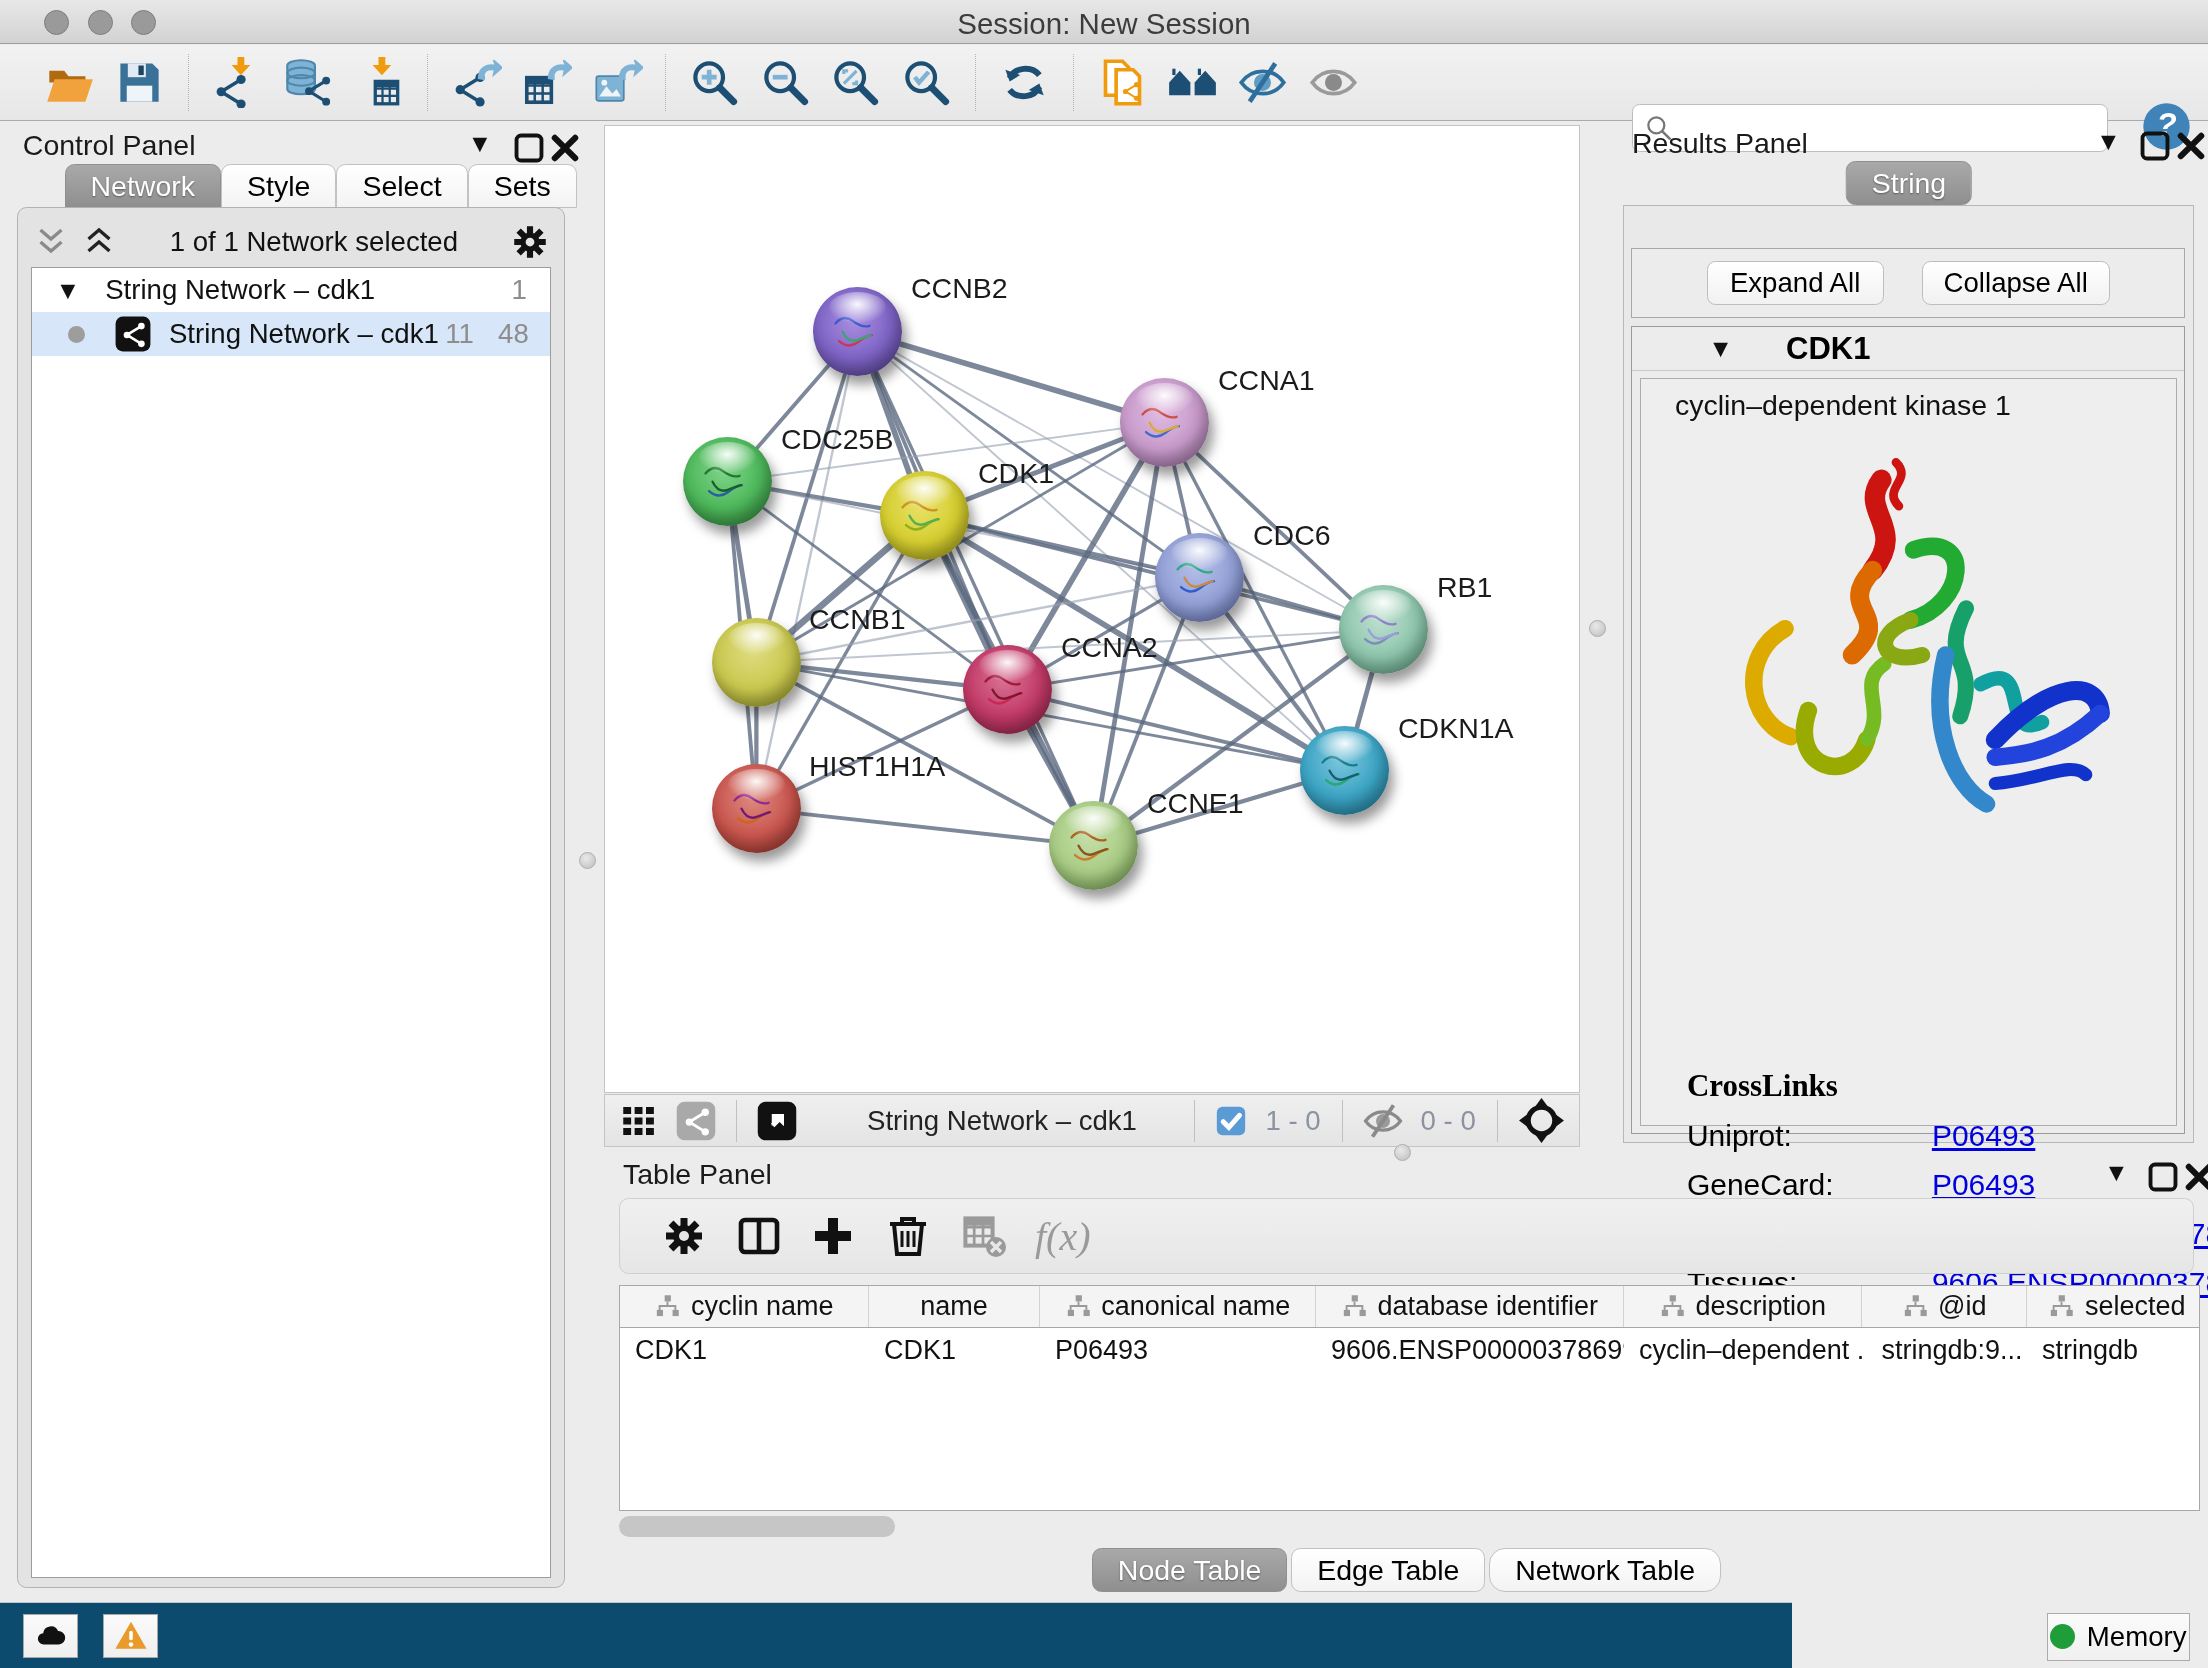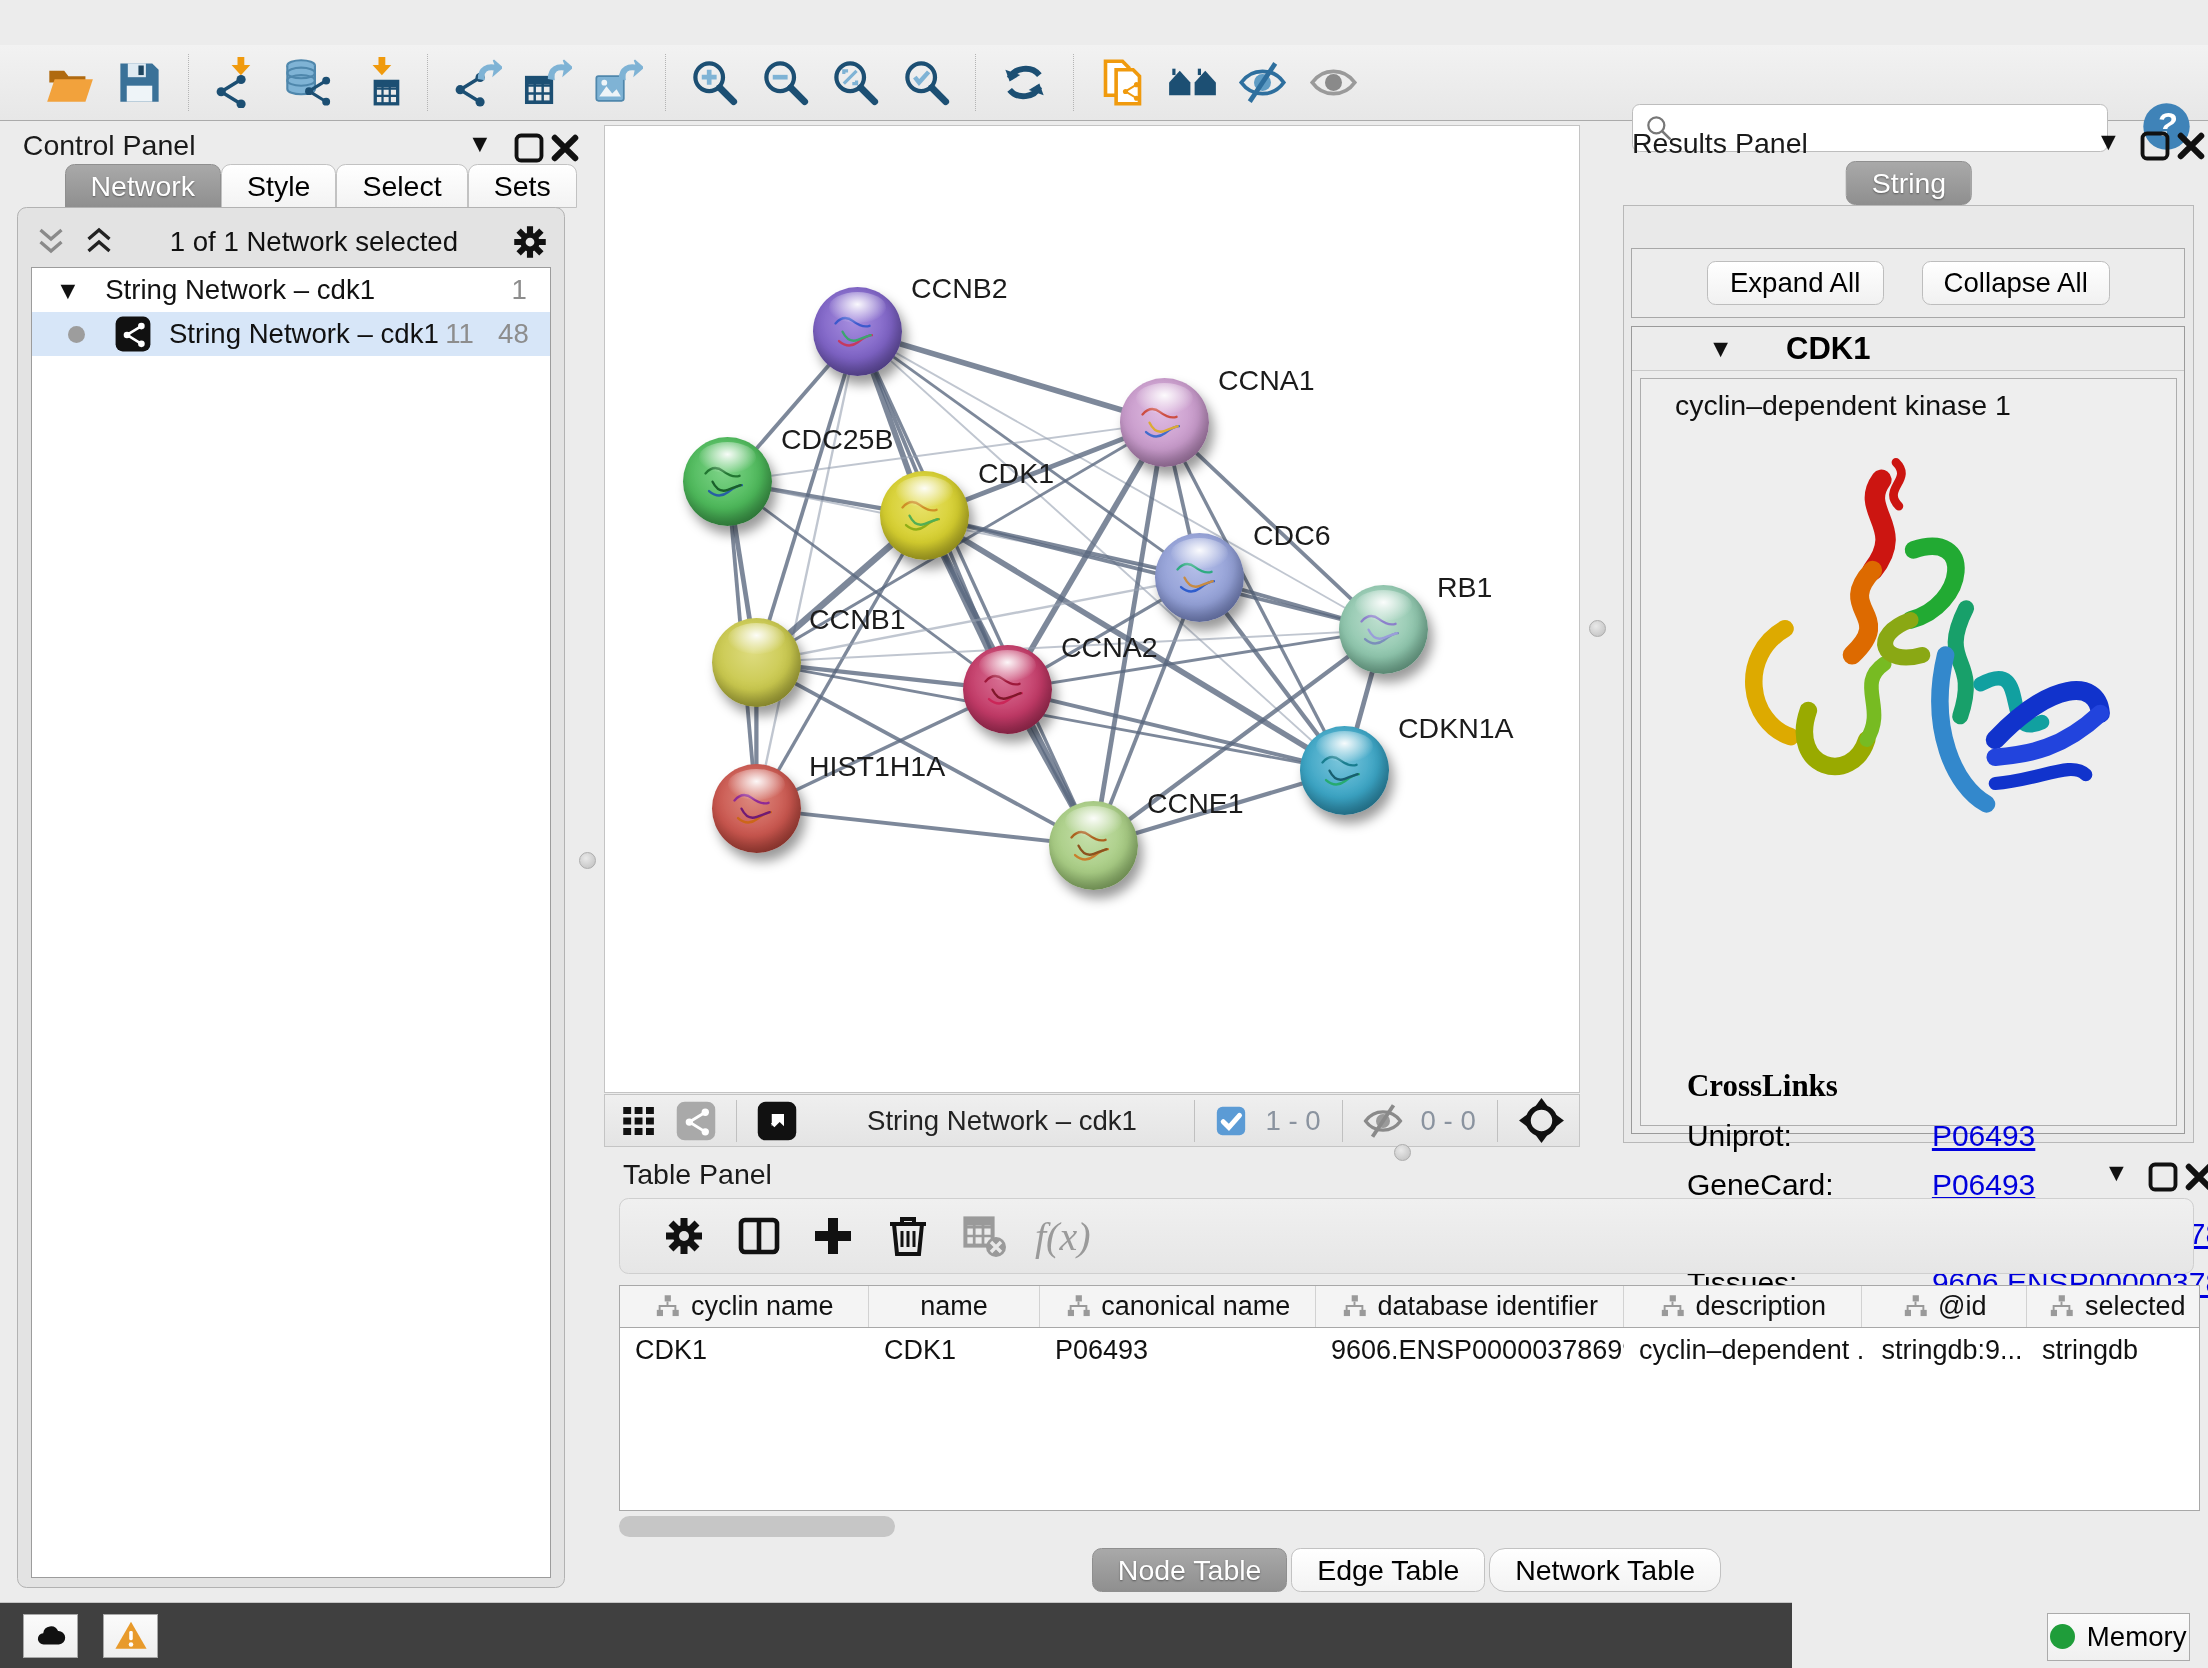--- a/index.html
+++ b/index.html
@@ -82,31 +82,37 @@
   #tbl{position:absolute;left:15px;top:129px;right:9.5px;height:226px;background:#fff;border:1px solid #a8a8a8;overflow:hidden;}
   #tbl-head{display:flex;height:42px;background:#f4f4f4;border-bottom:1px solid #a8a8a8;}
   .th{display:flex;align-items:center;justify-content:center;gap:9.5px;font-size:27px;color:#111;border-right:1px solid #d2d2d2;flex:none;}
   .th i{width:27px;height:27px;}
   #tbl-row{display:flex;height:44px;align-items:center;}
   .td{font-size:27px;color:#111;padding-left:15px;flex:none;white-space:nowrap;overflow:hidden;}
   #hscroll{position:absolute;left:15px;top:360px;width:276px;height:21px;background:#c6c6c6;border-radius:10.5px;}
   #tp-tabs{position:absolute;left:0;right:0;top:392px;display:flex;justify-content:center;}
 
   
-  #statusbar{left:0;top:1602px;width:1792px;height:67px;background:#404040;border-top:1px solid #c6c6c6;}
+  #statusbar{left:0;top:1602px;width:1792px;height:67px;background:#0c4a6e;border-top:1px solid #c6c6c6;}
   .sb-btn{position:absolute;top:11.4px;width:55px;height:44px;background:linear-gradient(#fbfbfb,#efefef);border:1.9px solid #a8a8a8;display:flex;align-items:center;justify-content:center;}
   .sb-btn i{width:34px;height:34px;}
   #mem-btn{position:absolute;left:2047px;top:9.5px;width:143px;height:48px;background:linear-gradient(#fbfbfb,#f0f0f0);border:1.9px solid #ababab;display:flex;align-items:center;justify-content:center;gap:11.4px;font-size:27.6px;}
   #mem-dot{width:25px;height:25px;border-radius:50%;background:#1f9d3a;}
 </style>
 </head>
 <body>
 
 <div id="app">
 
+  <div id="titlebar" class="abs">
+    <span class="tlight" style="left:44px"></span>
+    <span class="tlight" style="left:88px"></span>
+    <span class="tlight" style="left:131px"></span>
+    <div id="win-title">Session: New Session</div>
+  </div>
 
   <div id="toolbar" class="abs">
     <span class="tb-btn">
         <i>
           <svg viewBox="0 0 48 48">
             <path d="M5 13h14l4 5h16v6H5z" fill="#b06a10"></path>
             <path d="M3 42l7-21h36l-7 21z" fill="#f2a23c"></path>
           </svg>
         </i>
       </span>

